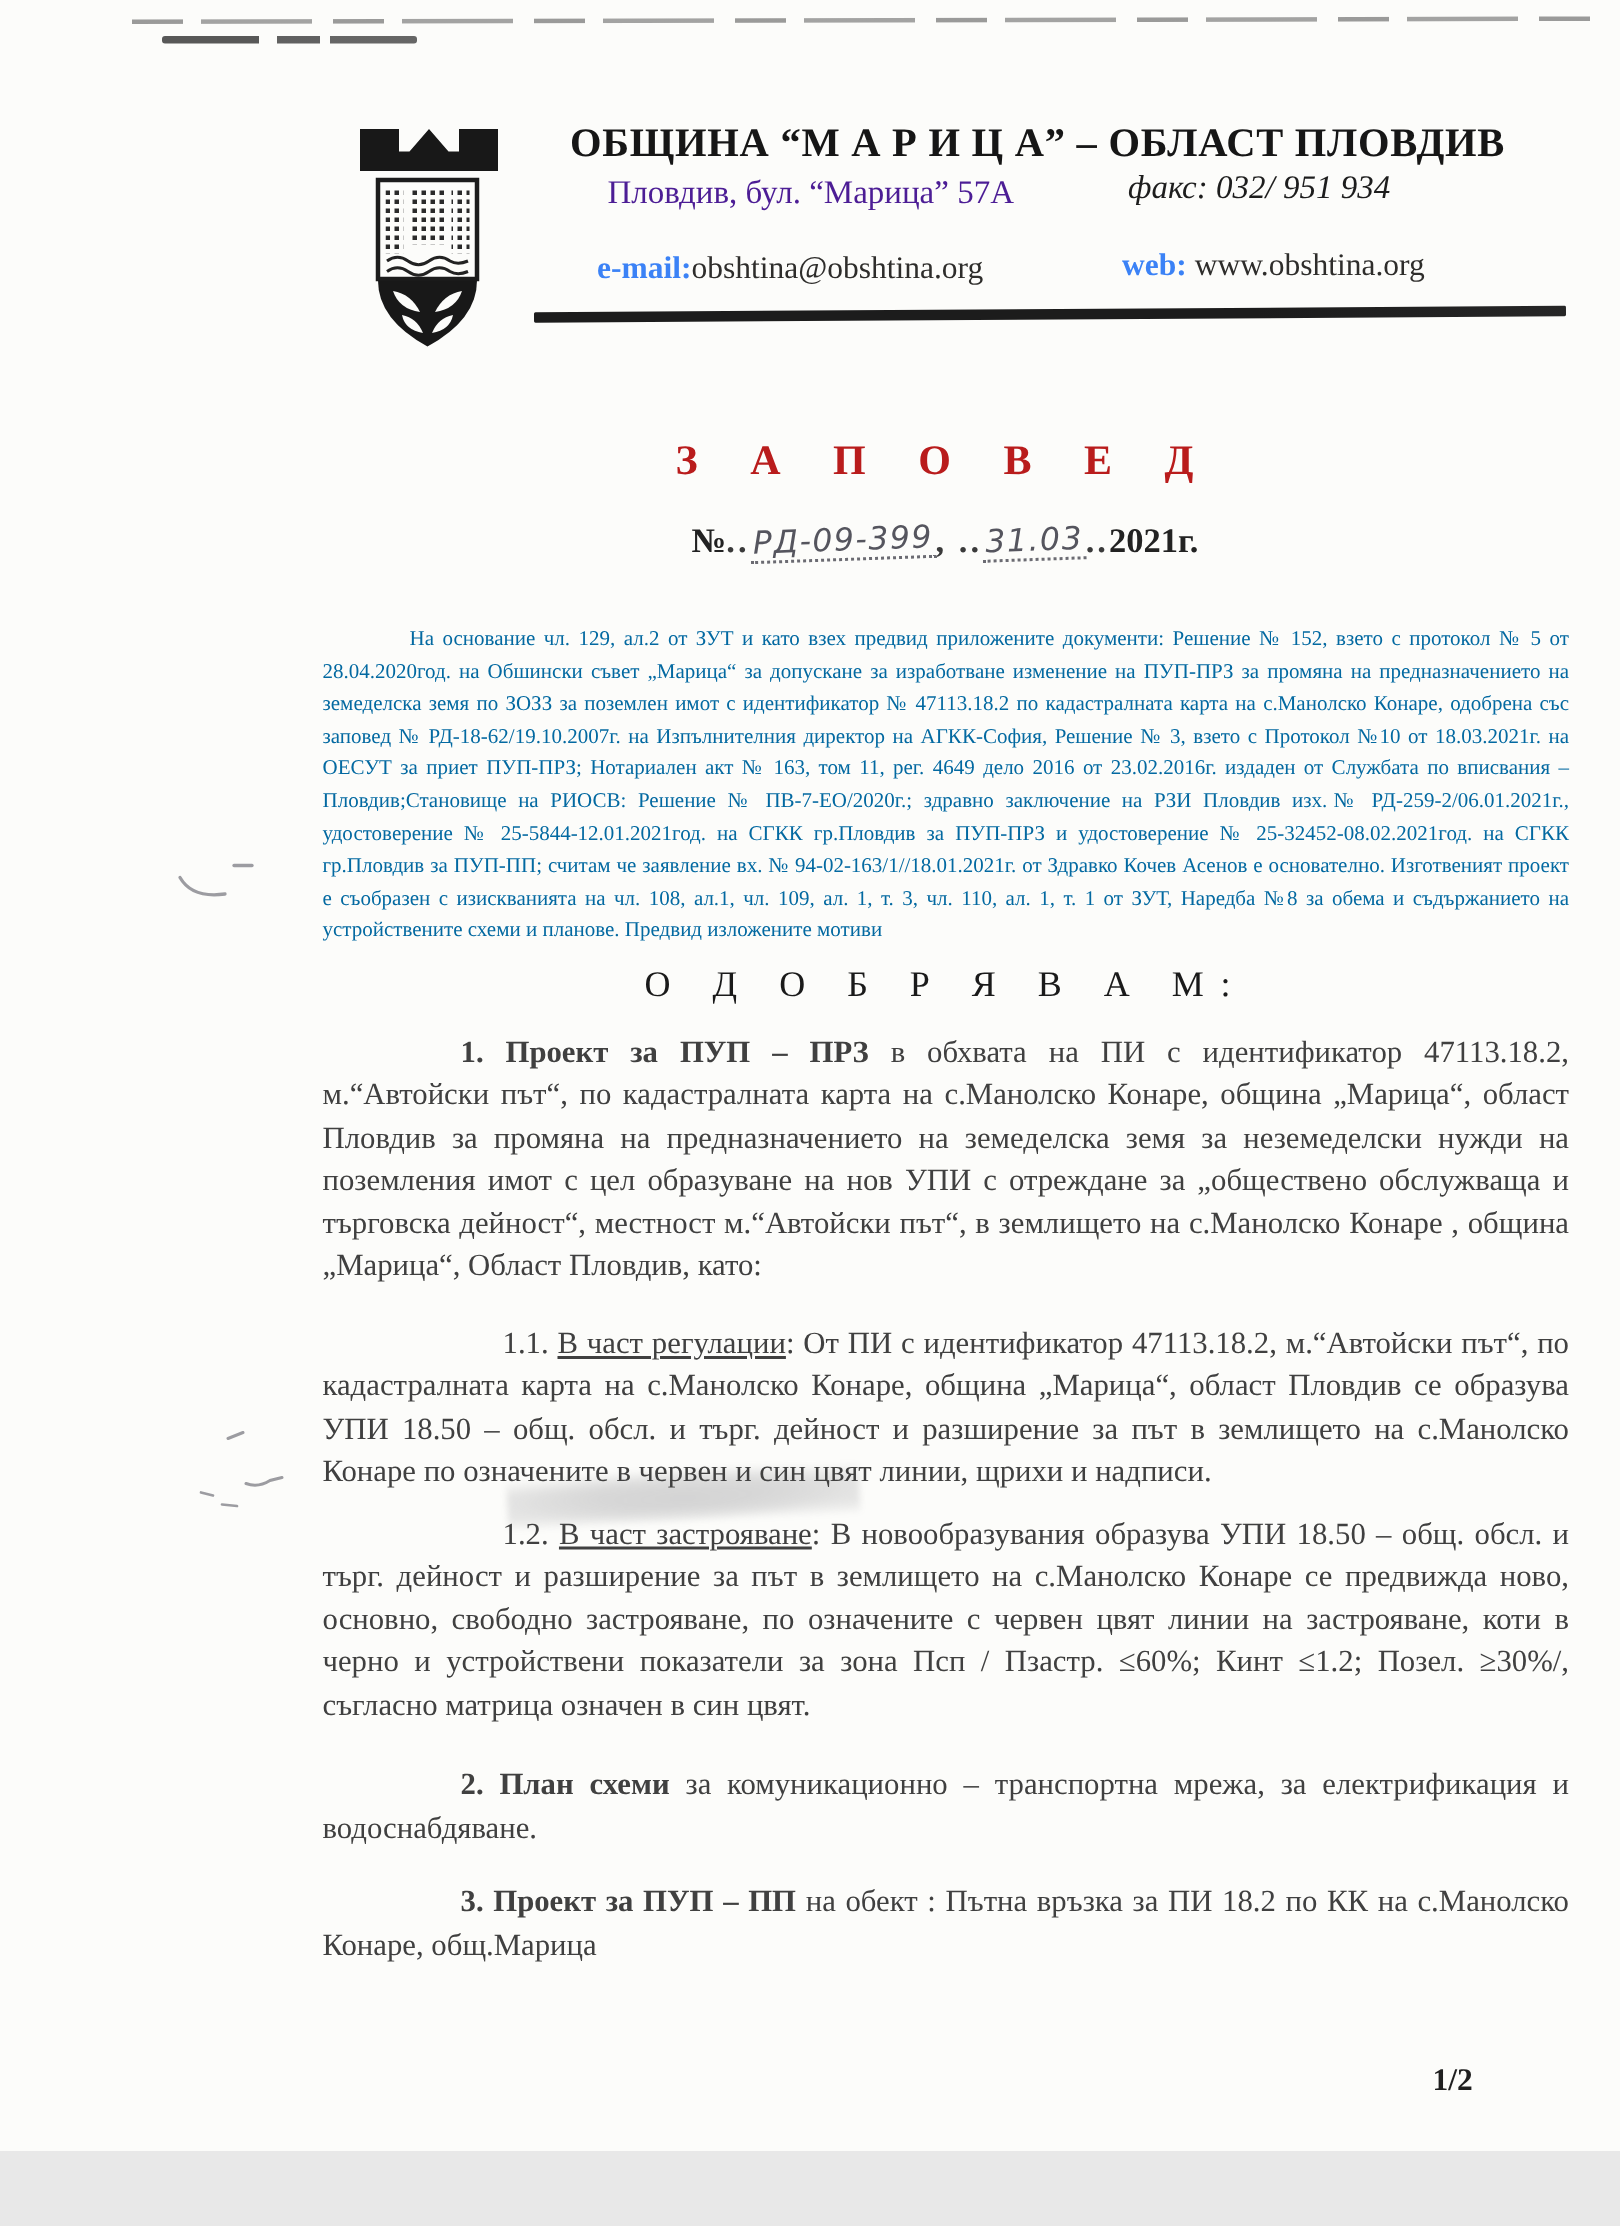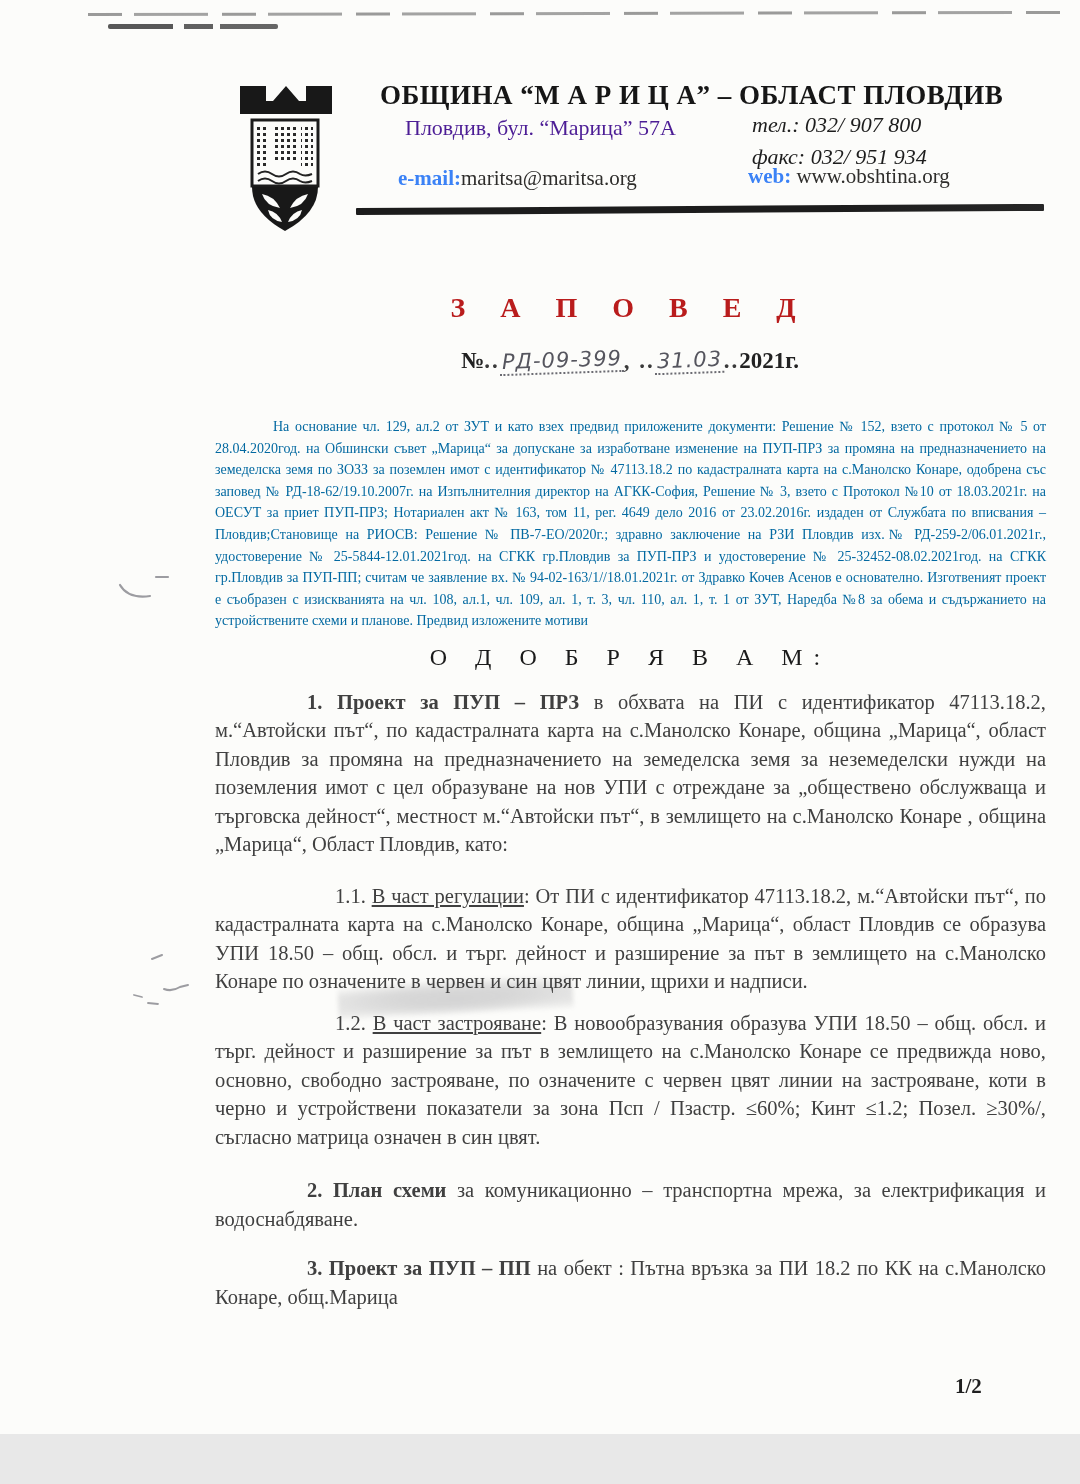--- a/index.html
+++ b/index.html
@@ -133,24 +133,23 @@
 
       <path d="M14,103 q0,26 33,44 q33,-18 33,-44 z" fill="#181818"></path>
       <path d="M24,110 q12,2 18,14 q-14,-2 -18,-14 z" fill="#fcfcfa"></path>
       <path d="M70,110 q-12,2 -18,14 q14,-2 18,-14 z" fill="#fcfcfa"></path>
       <path d="M30,126 q10,2 14,12 q-12,-2 -14,-12 z" fill="#fcfcfa"></path>
       <path d="M64,126 q-10,2 -14,12 q12,-2 14,-12 z" fill="#fcfcfa"></path>
     </svg>
     <div class="org-name">ОБЩИНА  “М А Р И Ц А”  –  ОБЛАСТ ПЛОВДИВ</div>
     <div class="org-address">Пловдив, бул. “Марица” 57А</div>
     <div class="contact-right">
-      <div class="tel-row">тел.:   032/ 907 800</div>
       <div class="fax-row">факс:  032/ 951 934</div>
     </div>
-    <div class="email-row"><span class="lbl-b">e-mail:</span><span>maritsa@maritsa.org</span></div>
+    <div class="email-row"><span class="lbl-b">e-mail:</span><span>obshtina@obshtina.org</span></div>
     <div class="web-row"><span class="lbl-b">web:</span> <span>www.obshtina.org</span></div>
     <div class="header-rule"></div>
   </div>
 
   <div class="doc-title">З А П О В Е Д</div>
 
   <div class="order-no">
     <span>№</span><span class="leader">..</span><span class="hw">РД-09-399</span><span class="leader">, ..</span><span class="hw">31.03</span><span class="leader">..</span><span>2021г.</span>
   </div>
 

